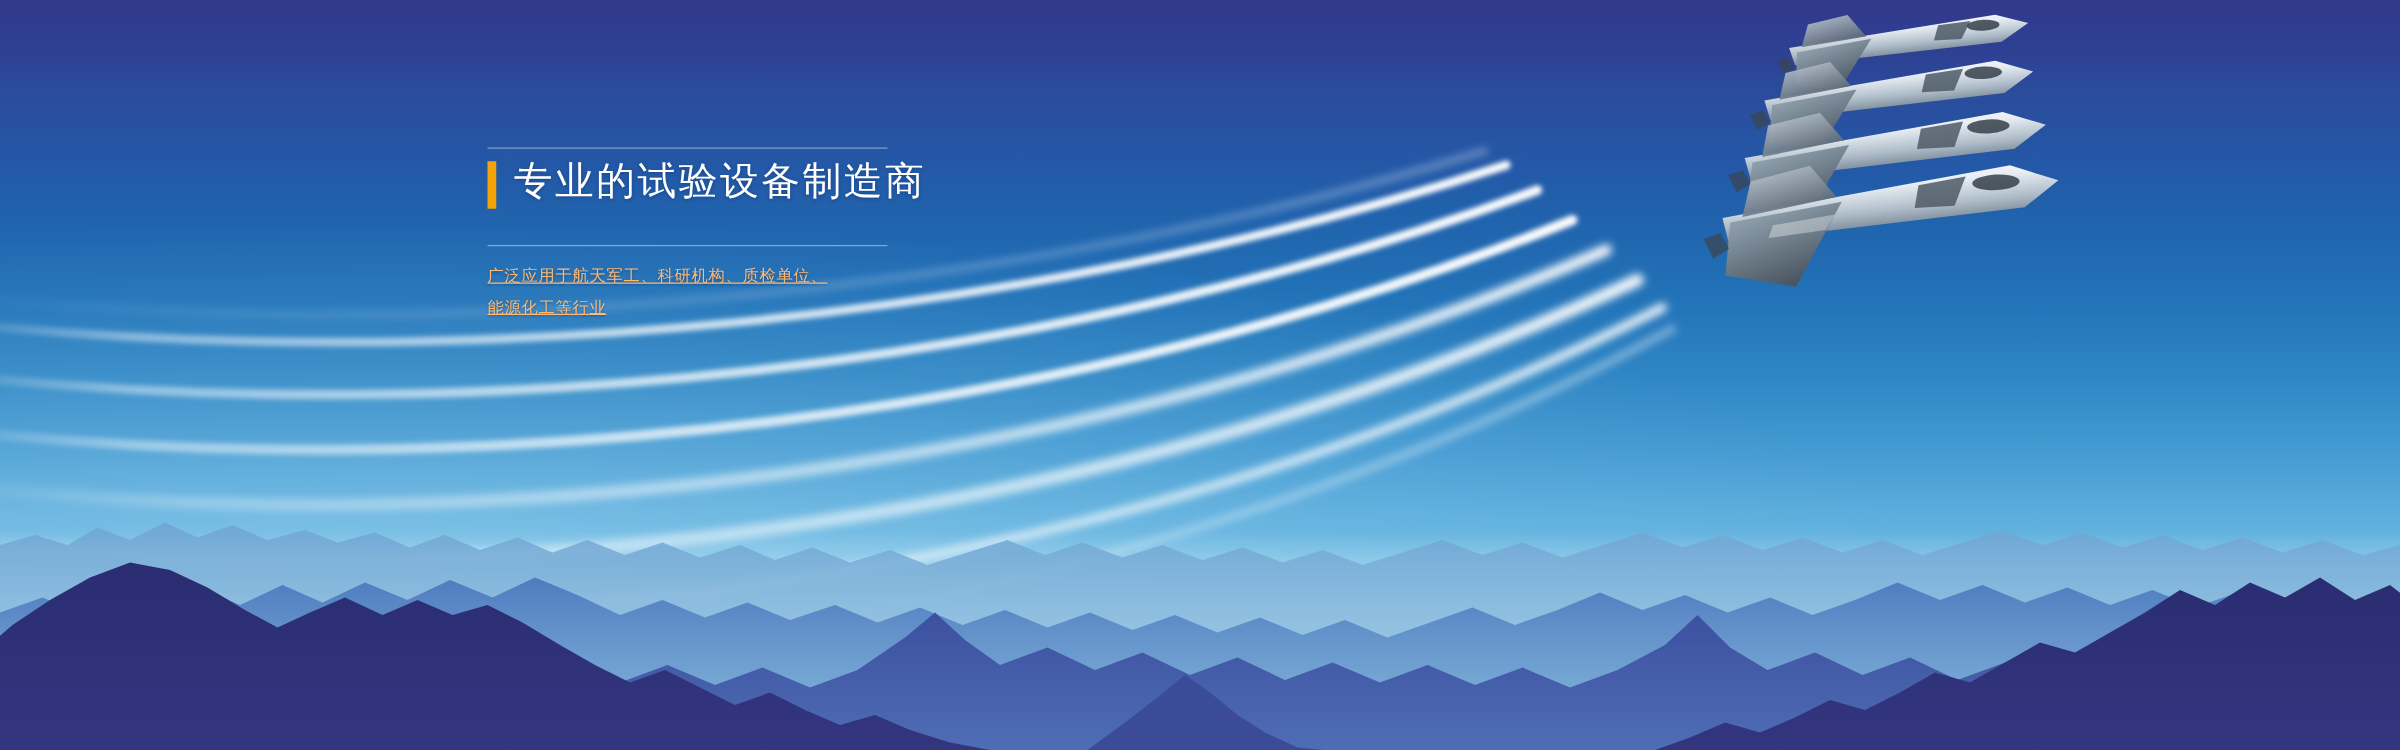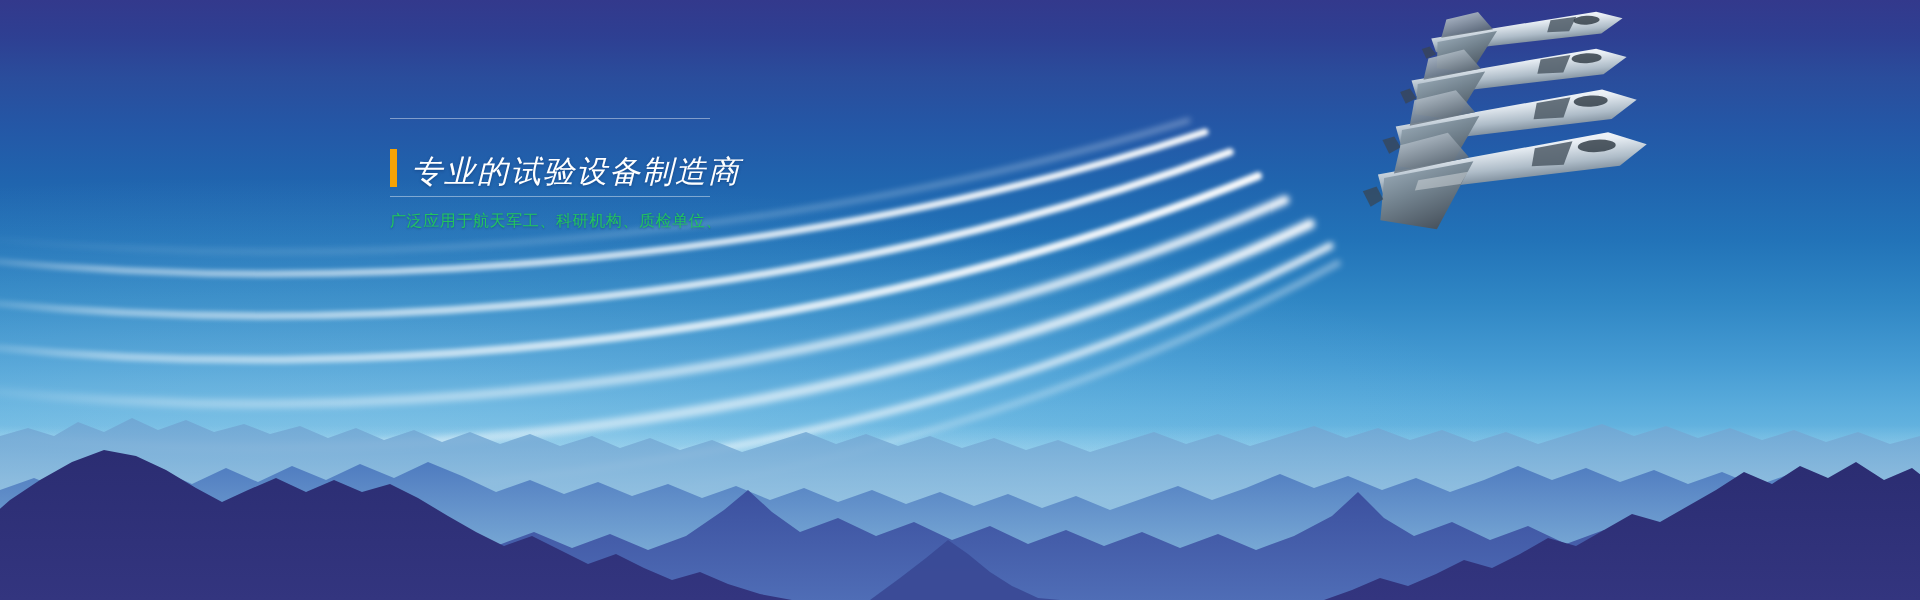--- a/index.html
+++ b/index.html
@@ -97,47 +97,47 @@
   }
   .rule {
     height: 1px;
     width: 320px;
     background: rgba(255,255,255,0.42);
   }
   .rule.bottom { width: 320px; }
 
   .title-row {
     display: flex;
-    align-items: flex-end;
+    align-items: flex-start;
     height: 58px;
     margin: 10px 0 9px 0;
-    font-style: italic;
   }
   .accent-bar {
     width: 7px;
     height: 38px;
     background: #f5a306;
     margin-right: 14px;
     flex: 0 0 auto;
   }
   .title {
     color: #ffffff;
     font-size: 31px;
     letter-spacing: 2px;
     line-height: 1;
     white-space: nowrap;
     text-shadow: 0 1px 3px rgba(10,40,90,0.45);
   }
   .subtitle {
     margin-top: 11px;
-    color: #22c55e;
-    font-size: 16px;
+    color: #fdba74;
+    font-size: 13px;
     line-height: 25px;
     letter-spacing: 0.6px;
     text-shadow: 0 1px 2px rgba(10,40,90,0.40);
+    text-decoration: underline;
   }
   .subtitle div { white-space: nowrap; }
 </style>
 </head>
 <body>
 
 <div class="banner">
 
   <div class="sky"></div>
   <div class="sky-glow"></div>
@@ -291,16 +291,17 @@
 
     <div class="title-row">
       <div class="accent-bar"></div>
       <div class="title">专业的试验设备制造商</div>
     </div>
 
     <div class="rule bottom"></div>
 
     <div class="subtitle">
       <div>广泛应用于航天军工、科研机构、质检单位、</div>
+      <div>能源化工等行业</div>
     </div>
   </div>
 
 </div>
 
 </body></html>

